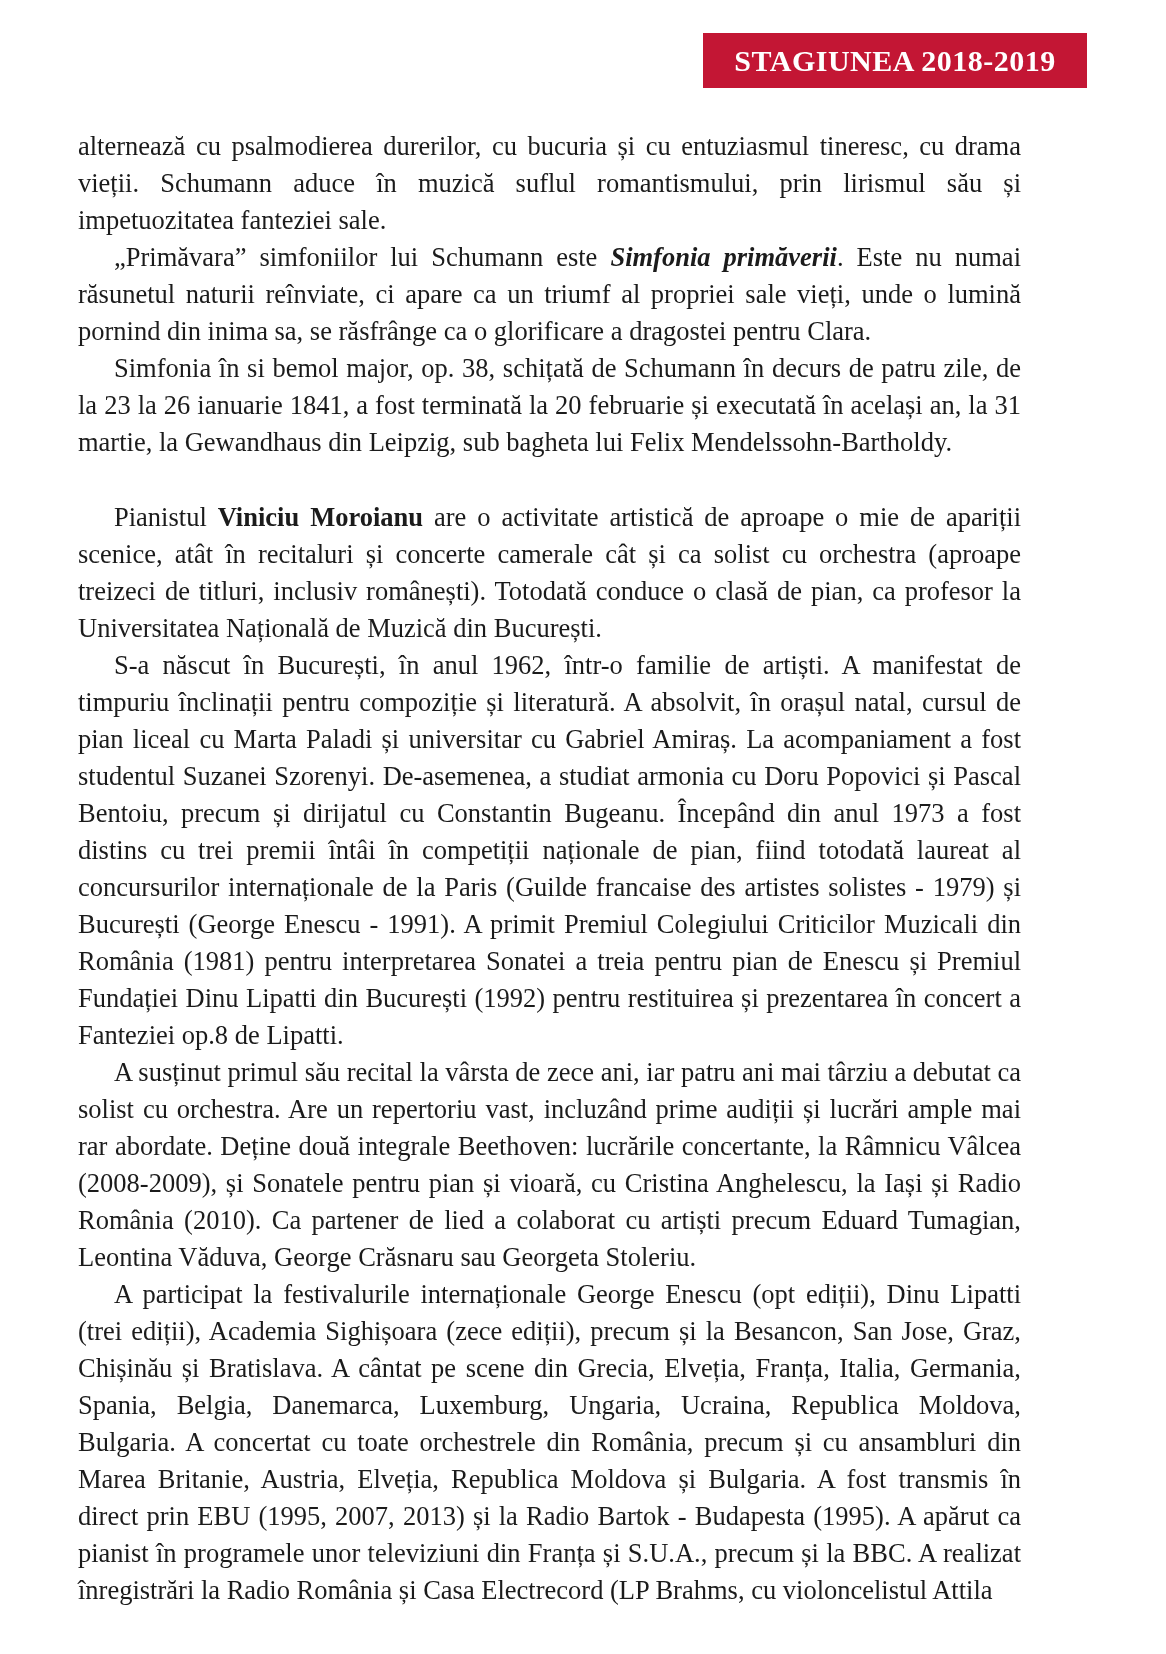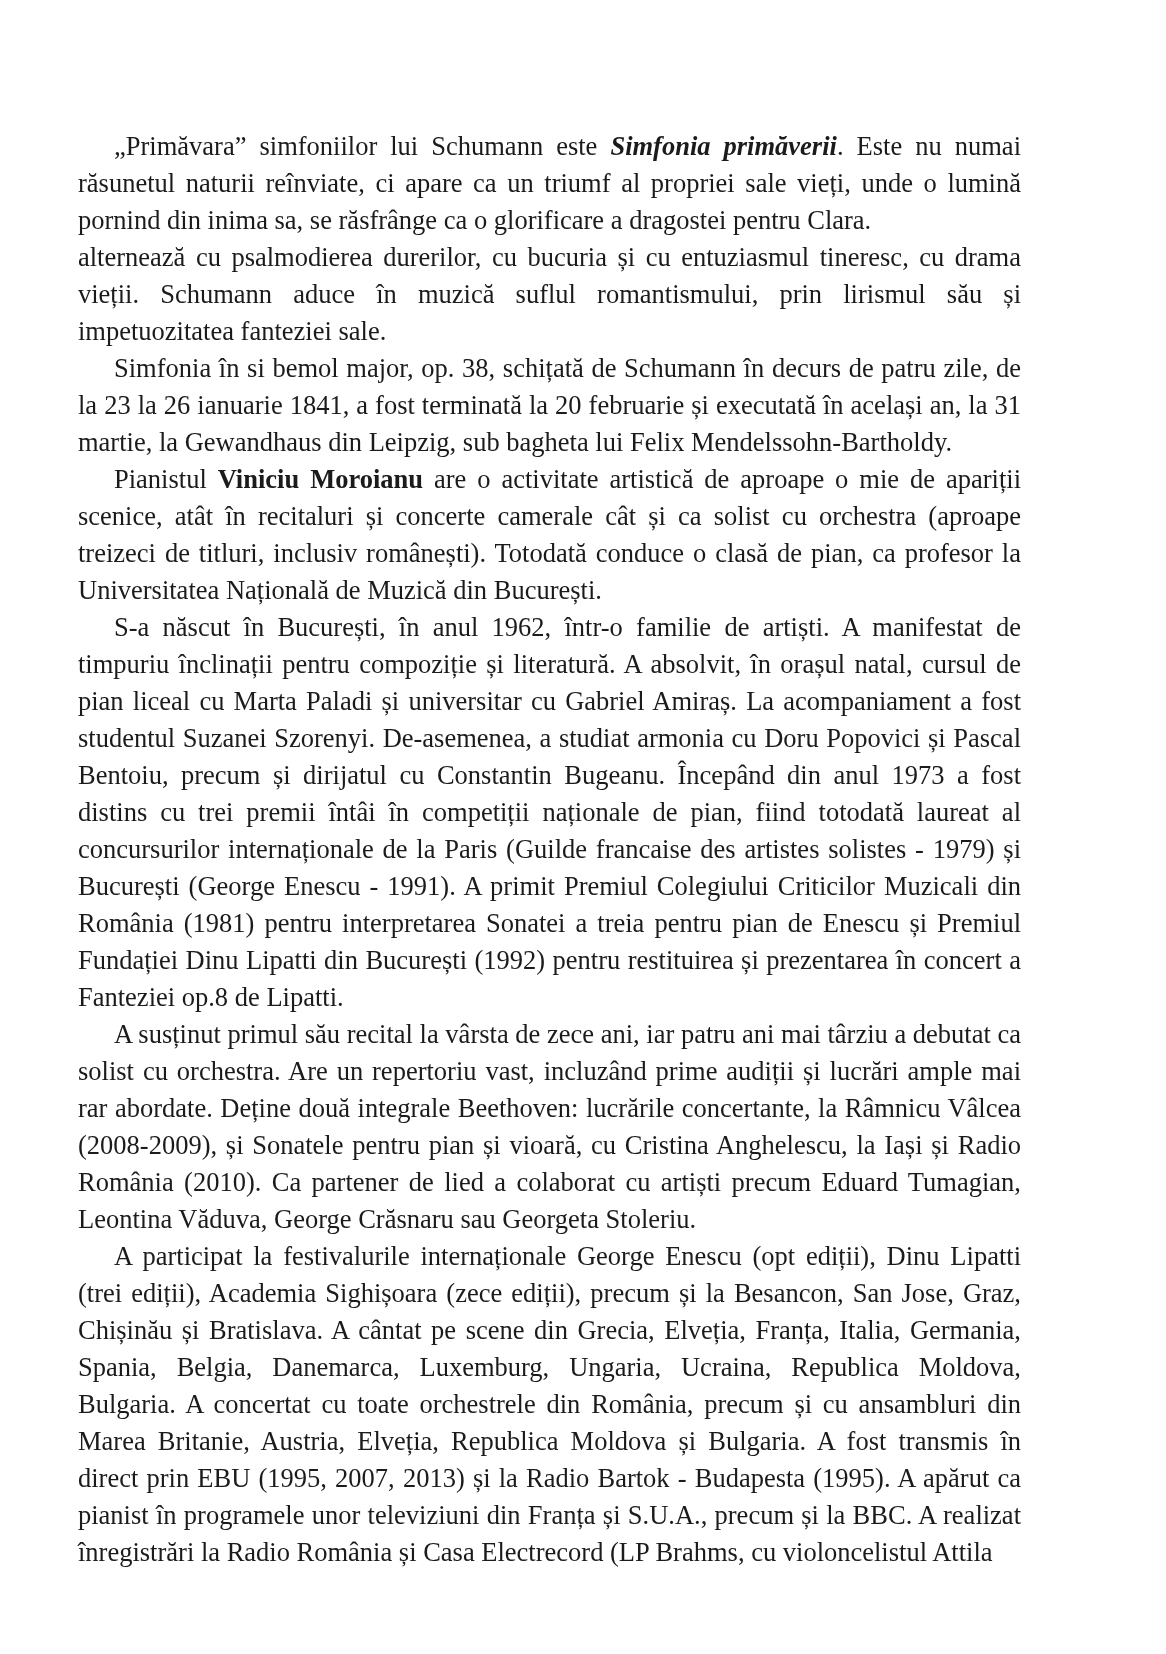--- a/index.html
+++ b/index.html
@@ -40,32 +40,35 @@
     left: 78px;
     width: 943px;
   }
   .para {
     margin: 0;
     text-align: justify;
     font-size: 26.5px;
     line-height: 37px;
   }
   .para.indent { text-indent: 36px; }
-  .para.gap { }
+  .para.gap { margin-top: 38px; }
   .run-normal { font-style: normal; font-weight: normal; }
   .run-italic { font-weight: normal; }
   .run-bold { font-style: normal; font-weight: bold; }
   .run-bolditalic { font-style: italic; font-weight: bold; }
 </style>
 </head>
 <body>
 
 <div class="page">
+  <div class="banner" style="background: rgb(195, 22, 52); color: rgb(255, 255, 255);">
+    <span class="banner-text">STAGIUNEA 2018-2019</span>
+  </div>
   <div class="doc-body">
+      <p class="para"><span class="run-normal">alternează cu psalmodierea durerilor, cu bucuria și cu entuziasmul tineresc, cu drama vieții. Schumann aduce în muzică suflul romantismului, prin lirismul său și impetuozitatea fanteziei sale.</span></p>
       <p class="para indent"><span class="run-normal">„Primăvara” simfoniilor lui Schumann este </span><span class="run-bolditalic">Simfonia primăverii</span><span class="run-normal">. Este nu numai răsunetul naturii reînviate, ci apare ca un triumf al propriei sale vieți, unde o lumină pornind din inima sa, se răsfrânge ca o glorificare a dragostei pentru Clara.</span></p>
-      <p class="para"><span class="run-normal">alternează cu psalmodierea durerilor, cu bucuria și cu entuziasmul tineresc, cu drama vieții. Schumann aduce în muzică suflul romantismului, prin lirismul său și impetuozitatea fanteziei sale.</span></p>
       <p class="para indent"><span class="run-italic">Simfonia în si bemol major, op.</span><span class="run-normal"> 38, schițată de Schumann în decurs de patru zile, de la 23 la 26 ianuarie 1841, a fost terminată la 20 februarie și executată în același an, la 31 martie, la </span><span class="run-italic">Gewandhaus</span><span class="run-normal"> din Leipzig, sub bagheta lui Felix Mendelssohn-Bartholdy.</span></p>
       <p class="para indent gap"><span class="run-normal">Pianistul </span><span class="run-bold">Viniciu Moroianu</span><span class="run-normal"> are o activitate artistică de aproape o mie de apariții scenice, atât în recitaluri și concerte camerale cât și ca solist cu orchestra (aproape treizeci de titluri, inclusiv românești). Totodată conduce o clasă de pian, ca profesor la Universitatea Națională de Muzică din București.</span></p>
       <p class="para indent"><span class="run-normal">S-a născut în București, în anul 1962, într-o familie de artiști. A manifestat de timpuriu înclinații pentru compoziție și literatură. A absolvit, în orașul natal, cursul de pian liceal cu Marta Paladi și universitar cu Gabriel Amiraș. La acompaniament a fost studentul Suzanei Szorenyi. De-asemenea, a studiat armonia cu Doru Popovici și Pascal Bentoiu, precum și dirijatul cu Constantin Bugeanu. Începând din anul 1973 a fost distins cu trei premii întâi în competiții naționale de pian, fiind totodată laureat al concursurilor internaționale de la Paris (</span><span class="run-italic">Guilde francaise des artistes solistes</span><span class="run-normal"> - 1979) și București (</span><span class="run-italic">George Enescu</span><span class="run-normal"> - 1991). A primit Premiul Colegiului Criticilor Muzicali din România (1981) pentru interpretarea </span><span class="run-italic">Sonatei a treia pentru pian</span><span class="run-normal"> de Enescu și Premiul Fundației </span><span class="run-italic">Dinu Lipatti</span><span class="run-normal"> din București (1992) pentru restituirea și prezentarea în concert a </span><span class="run-italic">Fanteziei op.8</span><span class="run-normal"> de Lipatti.</span></p>
       <p class="para indent"><span class="run-normal">A susținut primul său recital la vârsta de zece ani, iar patru ani mai târziu a debutat ca solist cu orchestra. Are un repertoriu vast, incluzând prime audiții și lucrări ample mai rar abordate. Deține două integrale Beethoven: lucrările concertante, la Râmnicu Vâlcea (2008-2009), și Sonatele pentru pian și vioară, cu Cristina Anghelescu, la Iași și Radio România (2010). Ca partener de lied a colaborat cu artiști precum Eduard Tumagian, Leontina Văduva, George Crăsnaru sau Georgeta Stoleriu.</span></p>
       <p class="para indent"><span class="run-normal">A participat la festivalurile internaționale </span><span class="run-italic">George Enescu</span><span class="run-normal"> (opt ediții), </span><span class="run-italic">Dinu Lipatti</span><span class="run-normal"> (trei ediții), </span><span class="run-italic">Academia Sighișoara</span><span class="run-normal"> (zece ediții), precum și la Besancon, San Jose, Graz, Chișinău și Bratislava. A cântat pe scene din Grecia, Elveția, Franța, Italia, Germania, Spania, Belgia, Danemarca, Luxemburg, Ungaria, Ucraina, Republica Moldova, Bulgaria. A concertat cu toate orchestrele din România, precum și cu ansambluri din Marea Britanie, Austria, Elveția, Republica Moldova și Bulgaria. A fost transmis în direct prin EBU (1995, 2007, 2013) și la Radio </span><span class="run-italic">Bartok</span><span class="run-normal"> - Budapesta (1995). A apărut ca pianist în programele unor televiziuni din Franța și S.U.A., precum și la BBC. A realizat înregistrări la Radio România și Casa </span><span class="run-italic">Electrecord</span><span class="run-normal"> (LP Brahms, cu violoncelistul Attila</span></p>
     </div>
 </div>
 
 </body></html>

